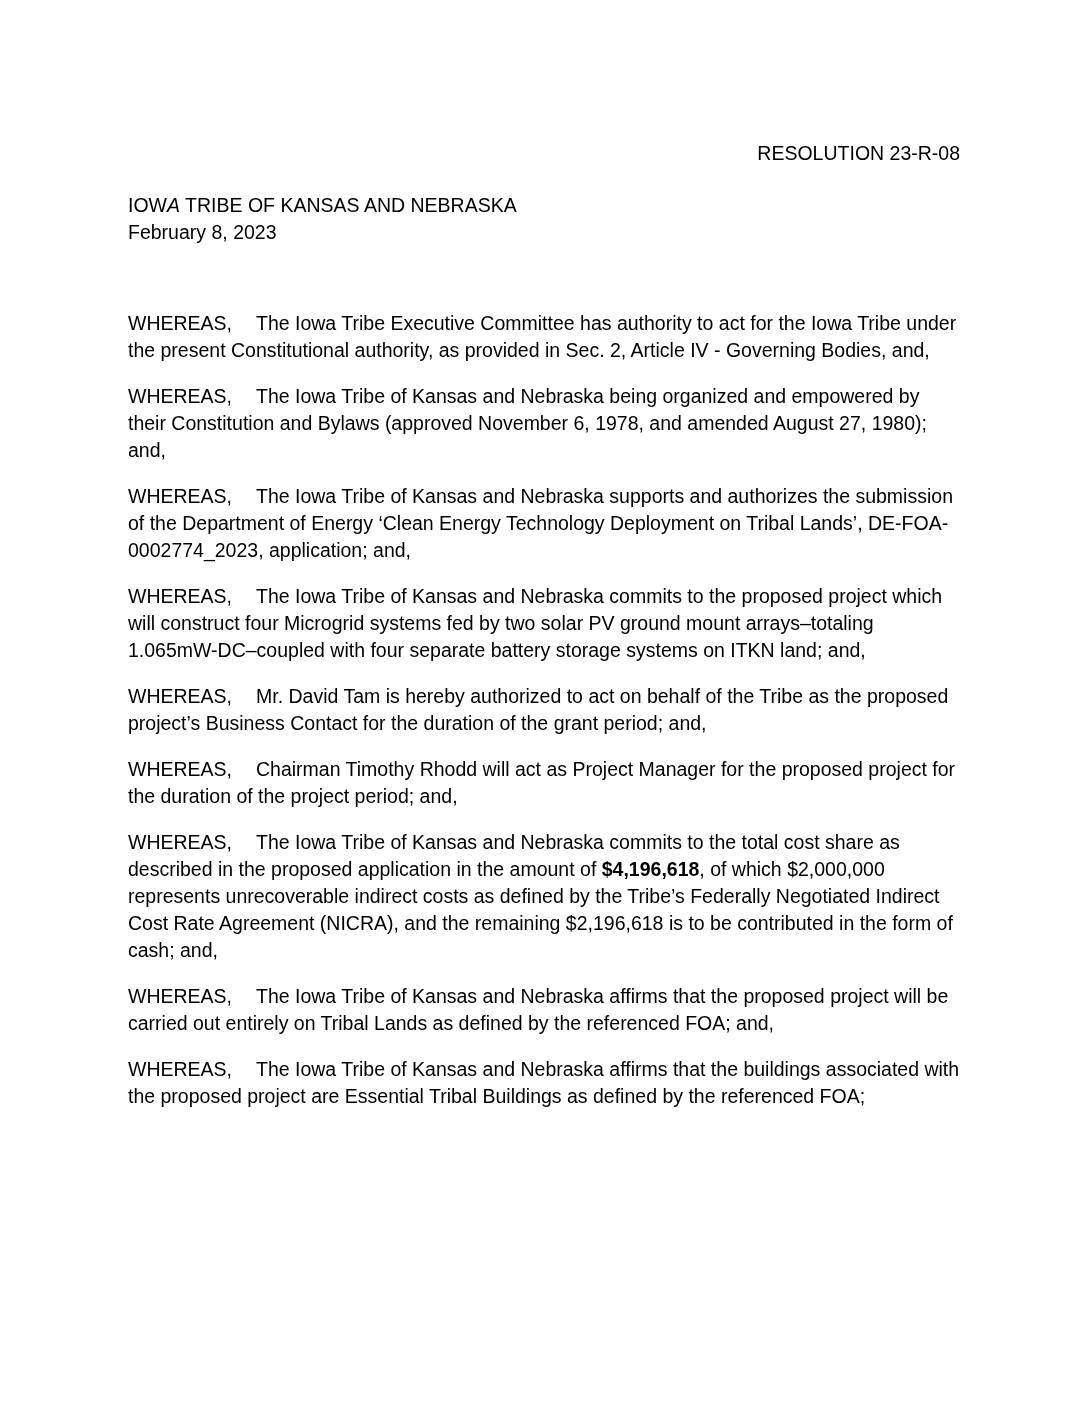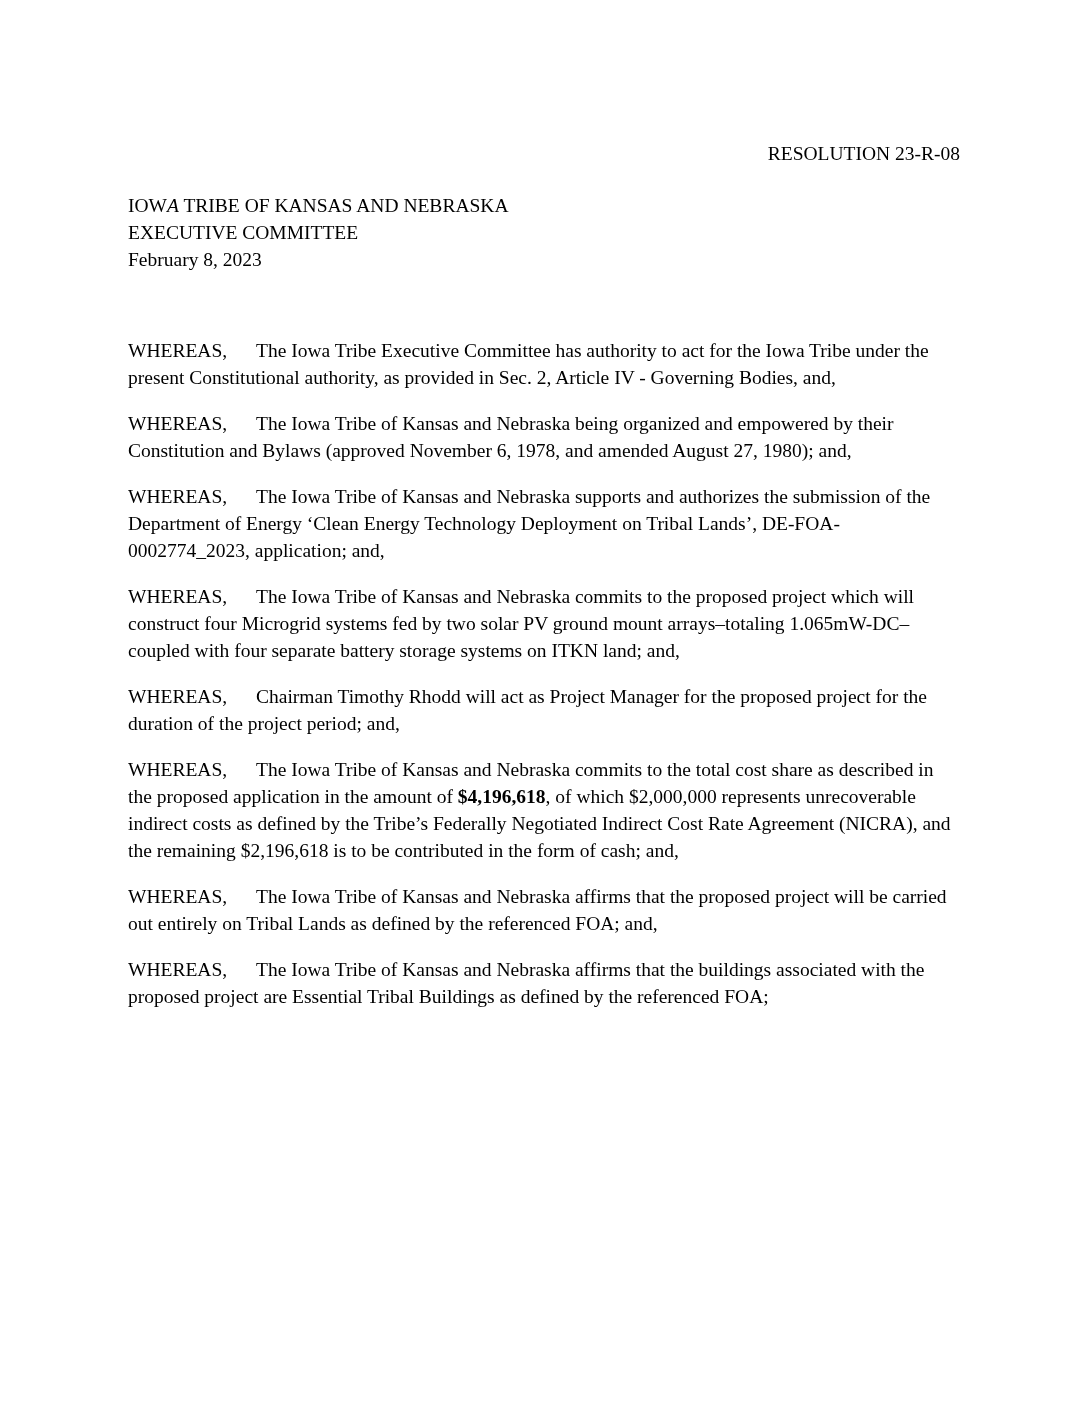--- a/index.html
+++ b/index.html
@@ -7,21 +7,21 @@
     padding: 0;
     background: #ffffff;
   }
   .page {
     position: relative;
     width: 1088px;
     height: 1408px;
     margin: 0;
     background: #ffffff;
     color: #000000;
-    font-family: Liberation Serif, serif;
+    font-family: Liberation Sans, sans-serif;
     font-size: 19.5px;
     line-height: 27px;
     box-sizing: border-box;
     padding: 140px 128px 0 128px;
     overflow: hidden;
   }
   .res-num {
     text-align: right;
     white-space: nowrap;
   }
@@ -55,35 +55,35 @@
 </style>
 </head>
 <body>
 
 <div class="page">
 
   <div class="res-num">RESOLUTION 23-R-08</div>
 
   <div class="title-block">
     <div class="title-line"><span>IOW</span><span class="italic-a">A</span><span> TRIBE OF KANSAS AND NEBRASKA</span></div>
-    <div class="title-line">EXECUTIVE COMMITTEE</div>
     <div class="title-line">February 8, 2023</div>
   </div>
 
   <div class="body-block">
 
 
     <p class="clause"><span class="clause-label">WHEREAS,</span><span>The Iowa Tribe Executive Committee has authority to act for the Iowa Tribe under the present Constitutional authority, as provided in Sec. 2, Article IV - Governing Bodies, and,</span></p>
 
     <p class="clause"><span class="clause-label">WHEREAS,</span><span>The Iowa Tribe of Kansas and Nebraska being organized and empowered by their Constitution and Bylaws (approved November 6, 1978, and amended August 27, 1980); and,</span></p>
 
     <p class="clause"><span class="clause-label">WHEREAS,</span><span>The Iowa Tribe of Kansas and Nebraska supports and authorizes the submission of the Department of Energy ‘Clean Energy Technology Deployment on Tribal Lands’, DE-FOA-0002774_2023, application; and,</span></p>
 
     <p class="clause"><span class="clause-label">WHEREAS,</span><span>The Iowa Tribe of Kansas and Nebraska commits to the proposed project which will construct four Microgrid systems fed by two solar PV ground mount arrays–totaling 1.065mW-DC–coupled with four separate battery storage systems on ITKN land; and,</span></p>
 
+    <p class="clause"><span class="clause-label">WHEREAS,</span><span>Mr. David Tam is hereby authorized to act on behalf of the Tribe as the proposed project’s Business Contact for the duration of the grant period; and,</span></p>
 
     <p class="clause"><span class="clause-label">WHEREAS,</span><span>Chairman Timothy Rhodd will act as Project Manager for the proposed project for the duration of the project period; and,</span></p>
 
     <p class="clause"><span class="clause-label">WHEREAS,</span><span>The Iowa Tribe of Kansas and Nebraska commits to the total cost share as described in the proposed application in the amount of </span><span class="amount-bold">$4,196,618</span><span>, of which $2,000,000 represents unrecoverable indirect costs as defined by the Tribe’s Federally Negotiated Indirect Cost Rate Agreement (NICRA), and the remaining $2,196,618 is to be contributed in the form of cash; and,</span></p>
 
     <p class="clause"><span class="clause-label">WHEREAS,</span><span>The Iowa Tribe of Kansas and Nebraska affirms that the proposed project will be carried out entirely on Tribal Lands as defined by the referenced FOA; and,</span></p>
 
     <p class="clause"><span class="clause-label">WHEREAS,</span><span>The Iowa Tribe of Kansas and Nebraska affirms that the buildings associated with the proposed project are Essential Tribal Buildings as defined by the referenced FOA;</span></p>
 
 

